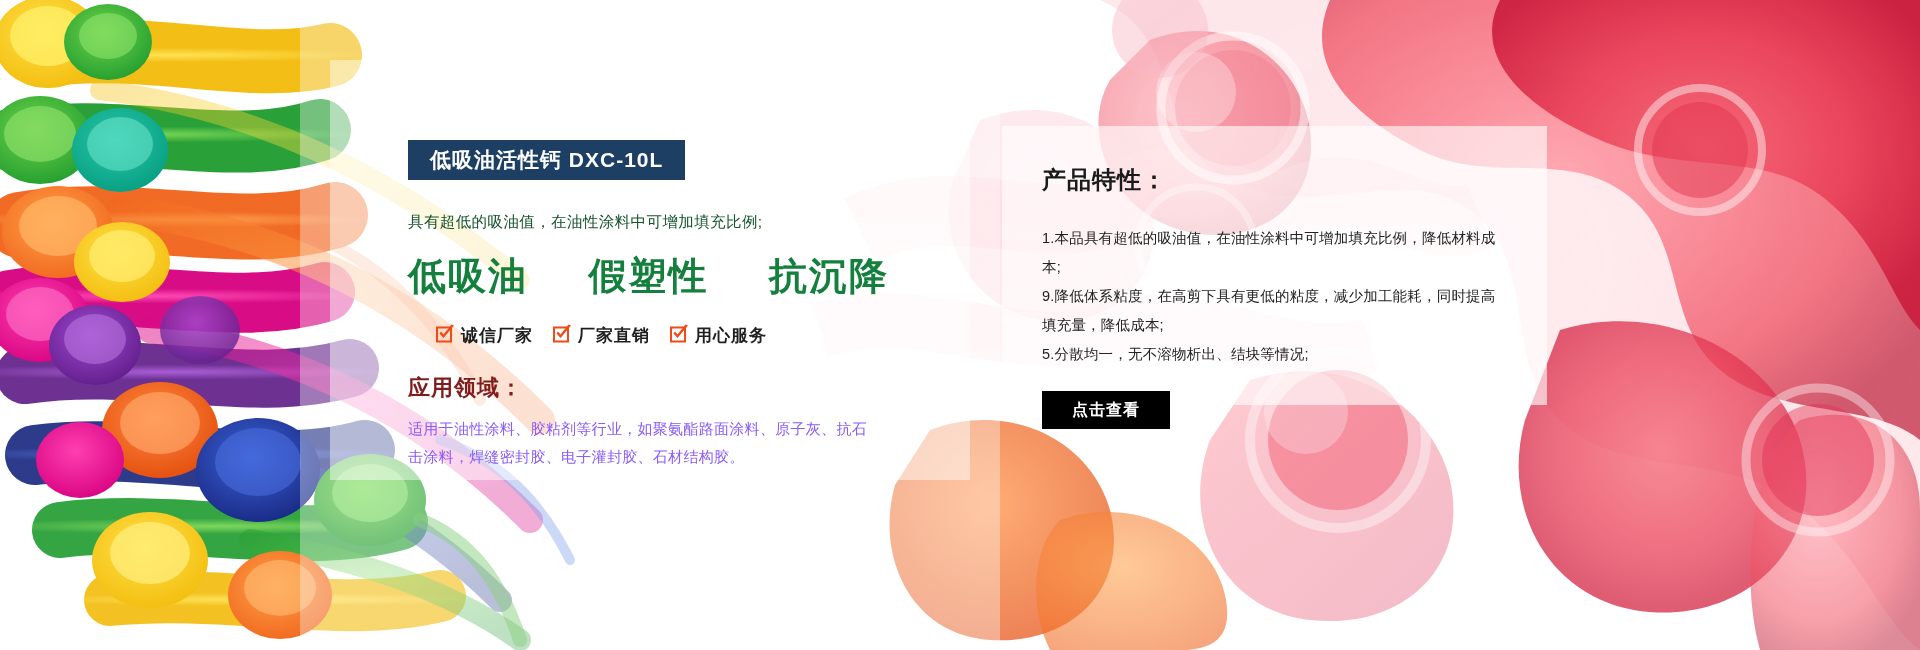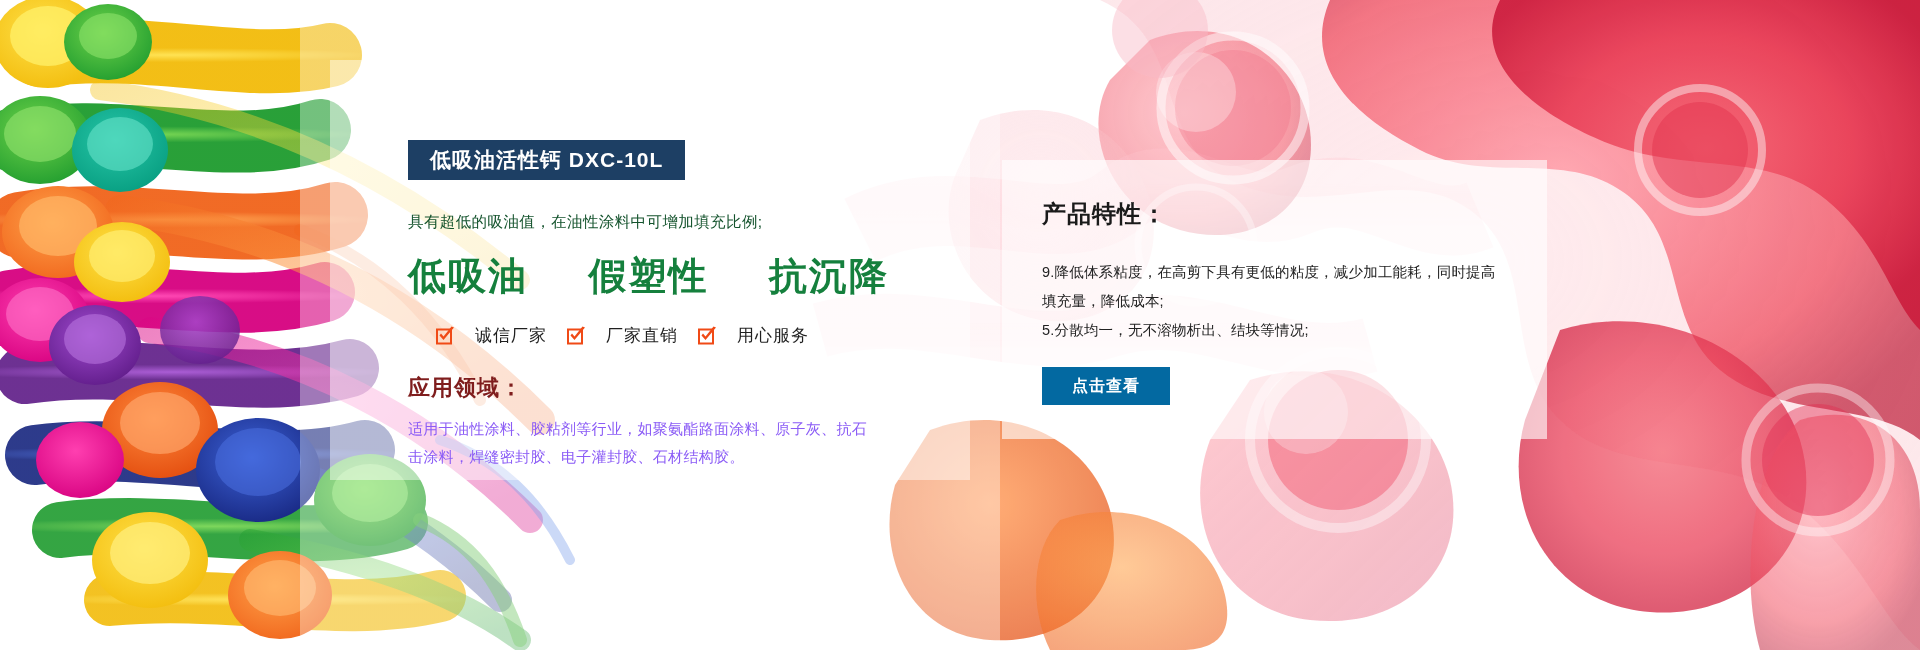--- a/index.html
+++ b/index.html
@@ -49,21 +49,21 @@
   .headline .hl-word { display:inline-block; }
   .headline .hl-gap { display:inline-block; width:30px; }
 
   .check-row {
     margin-top:22px;
     display:flex;
     align-items:center;
     gap:20px;
     padding-left:28px;
   }
-  .check-item { display:flex; align-items:center; gap:20px; white-space:nowrap; }
+  .check-item { display:flex; align-items:flex-start; gap:6px; white-space:nowrap;font-weight:bold; }
   .check-box { width:19px; height:19px; position:relative; flex:0 0 auto; }
   .check-box svg { display:block; }
   .check-label { font-size:17px; color:#1f1f1f; letter-spacing:1px; }
 
   .section-title {
     margin-top:26px;
     font-size:22px;
     font-weight:bold;
     color:#7f1d1d;
     letter-spacing:1px;
@@ -73,21 +73,21 @@
     font-size:15px;
     line-height:1.85;
     color:#8b5cf6;
     width:470px;
     letter-spacing:0.3px;
   }
 
   
   .right-panel {
     position:absolute;
-    left:1002px; top:160px;
+    left:1002px; top:126px;
     width:545px; height:279px;
     background:rgba(255,255,255,0.62);
     z-index:20;
     padding:38px 40px 0 40px;
   }
   .panel-title {
     font-size:24px;
     font-weight:bold;
     color:#1a1a1a;
     letter-spacing:1px;
@@ -96,21 +96,21 @@
     margin-top:28px;
     font-size:14.5px;
     line-height:2.0;
     color:#222;
     letter-spacing:0.2px;
   }
   .panel-list p { margin:0; }
   .cta-button {
     margin-top:22px;
     display:inline-block;
-    background:#0369a1;
+    background:#000000;
     color:#ffffff;
     font-size:16px;
     font-weight:bold;
     letter-spacing:1px;
     padding:11px 30px;
     border:none;
     cursor:pointer;
     line-height:1;
   }
 </style>
@@ -349,19 +349,20 @@
       </div>
     </div>
 
     <div class="section-title">应用领域：</div>
     <div class="section-body">适用于油性涂料、胶粘剂等行业，如聚氨酯路面涂料、原子灰、抗石击涂料，焊缝密封胶、电子灌封胶、石材结构胶。</div>
   </div>
 
   <div class="right-panel">
     <div class="panel-title">产品特性：</div>
     <div class="panel-list">
+      <p>1.本品具有超低的吸油值，在油性涂料中可增加填充比例，降低材料成本;</p>
       <p>9.降低体系粘度，在高剪下具有更低的粘度，减少加工能耗，同时提高填充量，降低成本;</p>
       <p>5.分散均一，无不溶物析出、结块等情况;</p>
     </div>
     <button class="cta-button">点击查看</button>
   </div>
 
 </div>
 
 </body></html>

